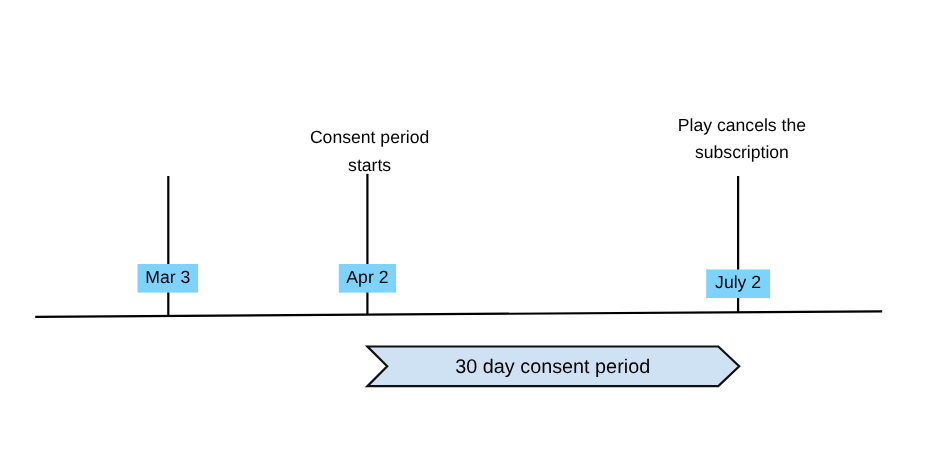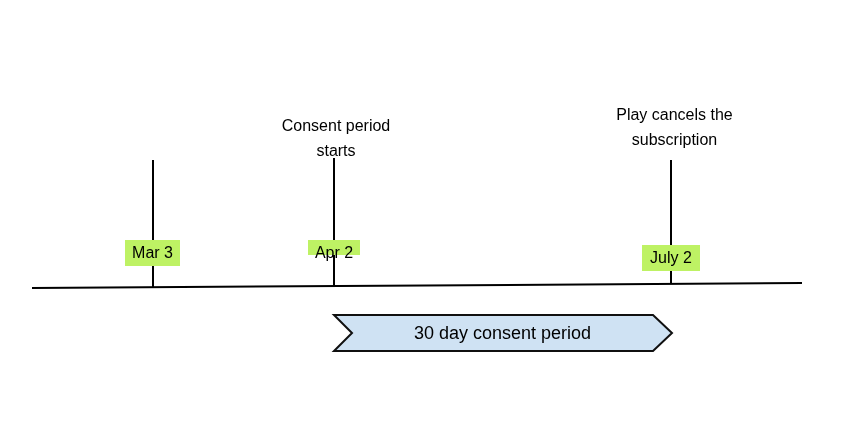--- a/index.html
+++ b/index.html
@@ -26,28 +26,28 @@
     position: absolute;
     width: 2px;
     background: #000000;
     z-index: 1;
   }
   .tick.k1 { left: 152px; top: 160px; height: 127px; }
   .tick.k2 { left: 333px; top: 158px; height: 128px; }
   .tick.k3 { left: 670px; top: 160px; height: 124px; }
   .date-badge {
     position: absolute;
-    background: #bef264;
+    background: #7dd3fc;
     font-size: 16px;
     line-height: 26px;
     text-align: center;
     z-index: 2;
   }
   .date-badge.d1 { left: 125px; top: 240px; width: 55px; height: 26px; }
-  .date-badge.d2 { left: 308px; top: 240px; width: 52px; height: 15px; }
+  .date-badge.d2 { left: 308px; top: 240px; width: 52px; height: 26px; }
   .date-badge.d3 { left: 642px; top: 245px; width: 58px; height: 26px; }
   .layer-svg {
     position: absolute;
     left: 0; top: 0;
     width: 852px; height: 426px;
     z-index: 1;
   }
   .layer-svg line { stroke: #000000; stroke-width: 2; }
   .layer-svg polygon { stroke: #101010; stroke-width: 2; stroke-linejoin: miter; }
   .ribbon-label {

